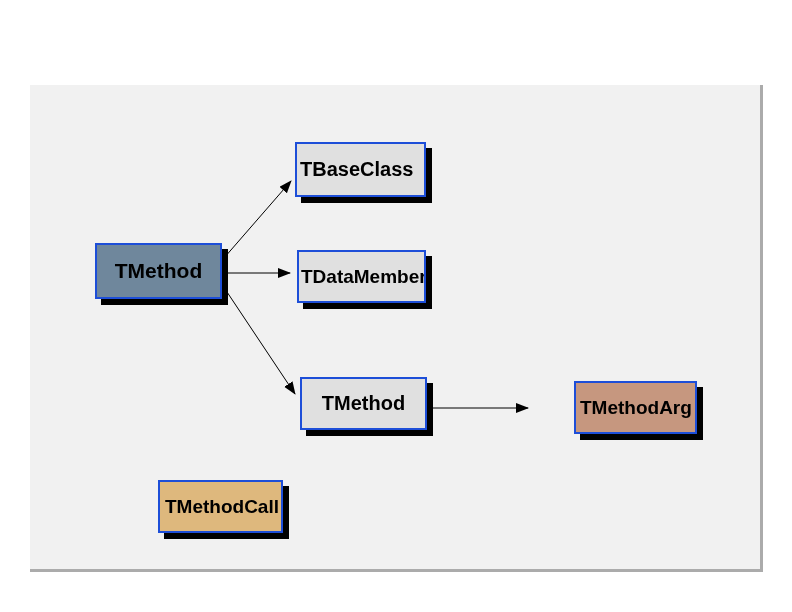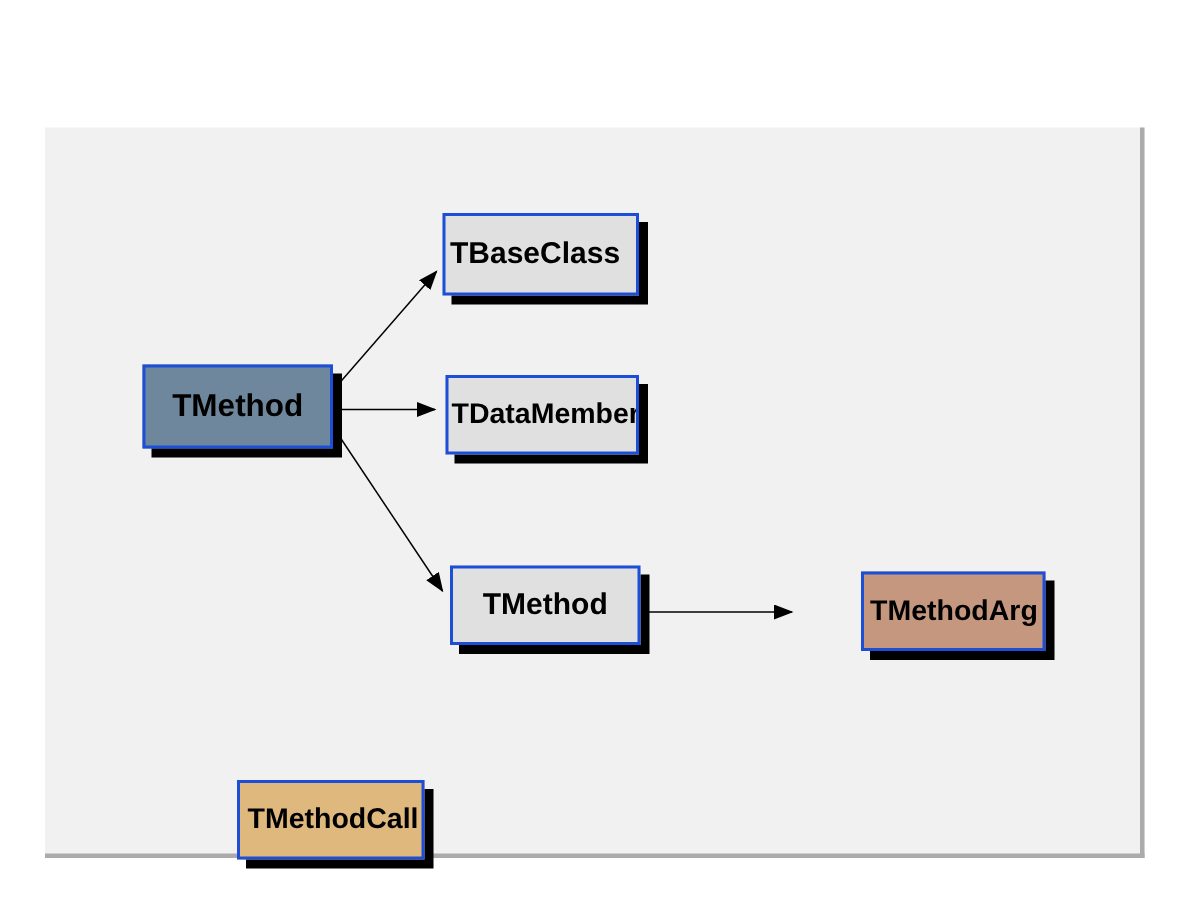--- a/index.html
+++ b/index.html
@@ -44,21 +44,21 @@
     overflow: hidden;
     white-space: nowrap;
     box-sizing: border-box;
   }
   .node span { display: inline-block; }
   #node-tclass       { left: 95px;  top: 243px; width: 127px; height: 56px; font-size: 21px; justify-content: center; }
   #node-tbaseclass   { left: 295px; top: 142px; width: 131px; height: 55px; font-size: 20px; padding-left: 3px; }
   #node-tdatamember  { left: 297px; top: 250px; width: 129px; height: 53px; font-size: 19px; padding-left: 2px; }
   #node-tmethod      { left: 300px; top: 377px; width: 127px; height: 53px; font-size: 20px; justify-content: center; }
   #node-tmethodarg   { left: 535px; top: 381px; width: 123px; height: 53px; font-size: 19px; padding-left: 4px; margin-left: 39px; }
-  #node-tmethodcall  { left: 158px; top: 480px; width: 125px; height: 53px; font-size: 19px; padding-left: 5px; margin-top: 40px; }
+  #node-tmethodcall  { left: 158px; top: 480px; width: 125px; height: 53px; font-size: 19px; padding-left: 5px; }
 </style>
 </head>
 <body>
 
 <div id="page">
 
   <div id="canvas-panel" style="background-color: rgb(241, 241, 241);"></div>
 
   <svg id="edges-layer" width="792" height="612">
     <defs>

